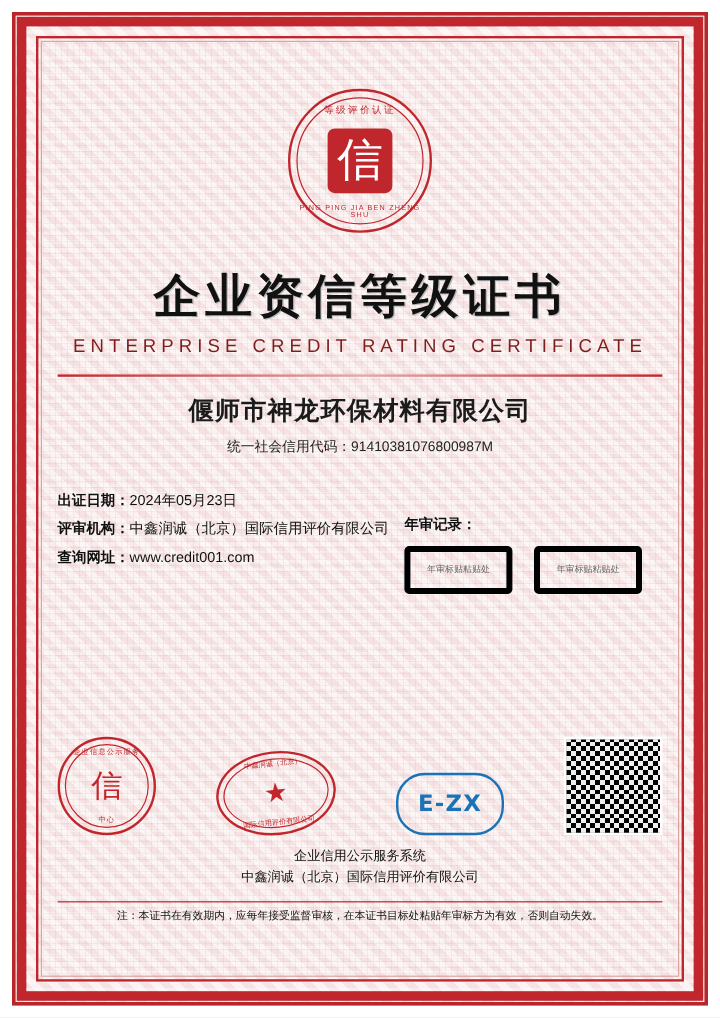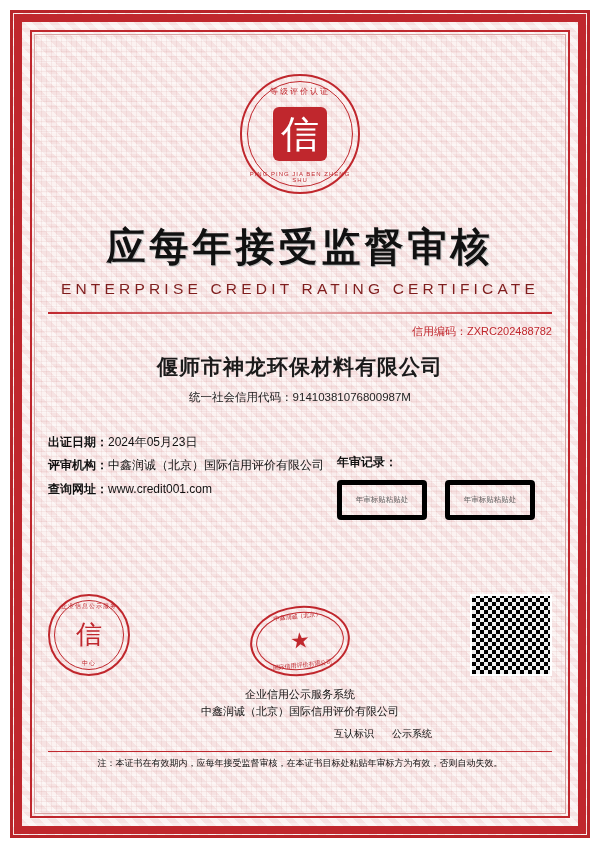--- a/index.html
+++ b/index.html
@@ -241,27 +241,24 @@
     <div class="seal-wrap">
       <div class="seal">
         <div class="ring2"></div>
         <div class="top-txt">等级评价认证</div>
         <div class="star">★</div>
         <div class="core">信</div>
         <div class="bot-txt">PING PING JIA BEN ZHENG SHU</div>
       </div>
     </div>
 
-    <div class="title">应每年接受监督审核</div>
+    <div class="title">企业资信等级证书</div>
     <div class="subtitle">ENTERPRISE CREDIT RATING CERTIFICATE</div>
     <div class="divider"></div>
 
-    <div class="cert-no">
-      <span>信用编码：</span><span>ZXRC202488782</span>
-    </div>
 
     <div class="company">偃师市神龙环保材料有限公司</div>
 
     <div class="usci">
       <span>统一社会信用代码：</span><span>91410381076800987M</span>
     </div>
 
 
 
     <div class="info">
@@ -293,36 +290,30 @@
           <div class="b">中心</div>
         </div>
 
         <div class="oval-seal">
           <div class="ring2"></div>
           <div class="t">中鑫润诚（北京）</div>
           <div class="star">★</div>
           <div class="b">国际信用评价有限公司</div>
         </div>
 
+        <div class="mark">E-ZX</div>
 
         <div class="qr"></div>
       </div>
 
       <div class="caption-row">
         <div class="org-lines">
           <div>企业信用公示服务系统</div>
           <div>中鑫润诚（北京）国际信用评价有限公司</div>
         </div>
       </div>
 
-      <div class="caption-row">
-        <div style="width:170px"></div>
-        <div>互认标识</div>
-        <div style="width:18px"></div>
-        <div>公示系统</div>
-        <div style="width:4px"></div>
-      </div>
 
       <div class="note">注：本证书在有效期内，应每年接受监督审核，在本证书目标处粘贴年审标方为有效，否则自动失效。</div>
     </div>
 
   </div>
 </div>
 
 </body></html>

